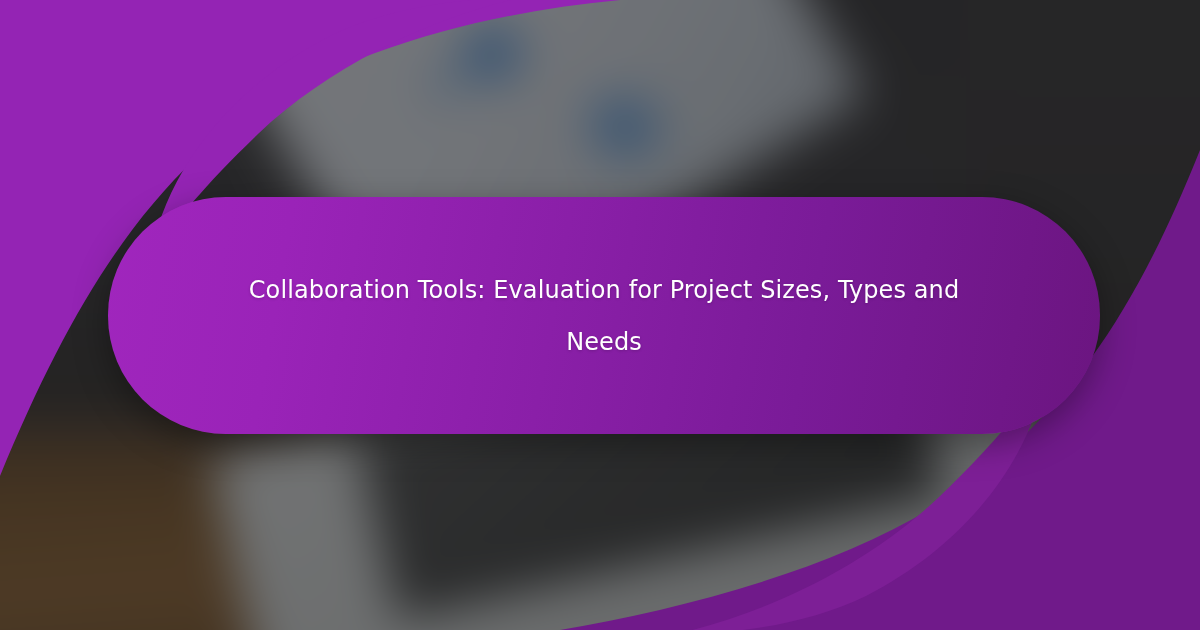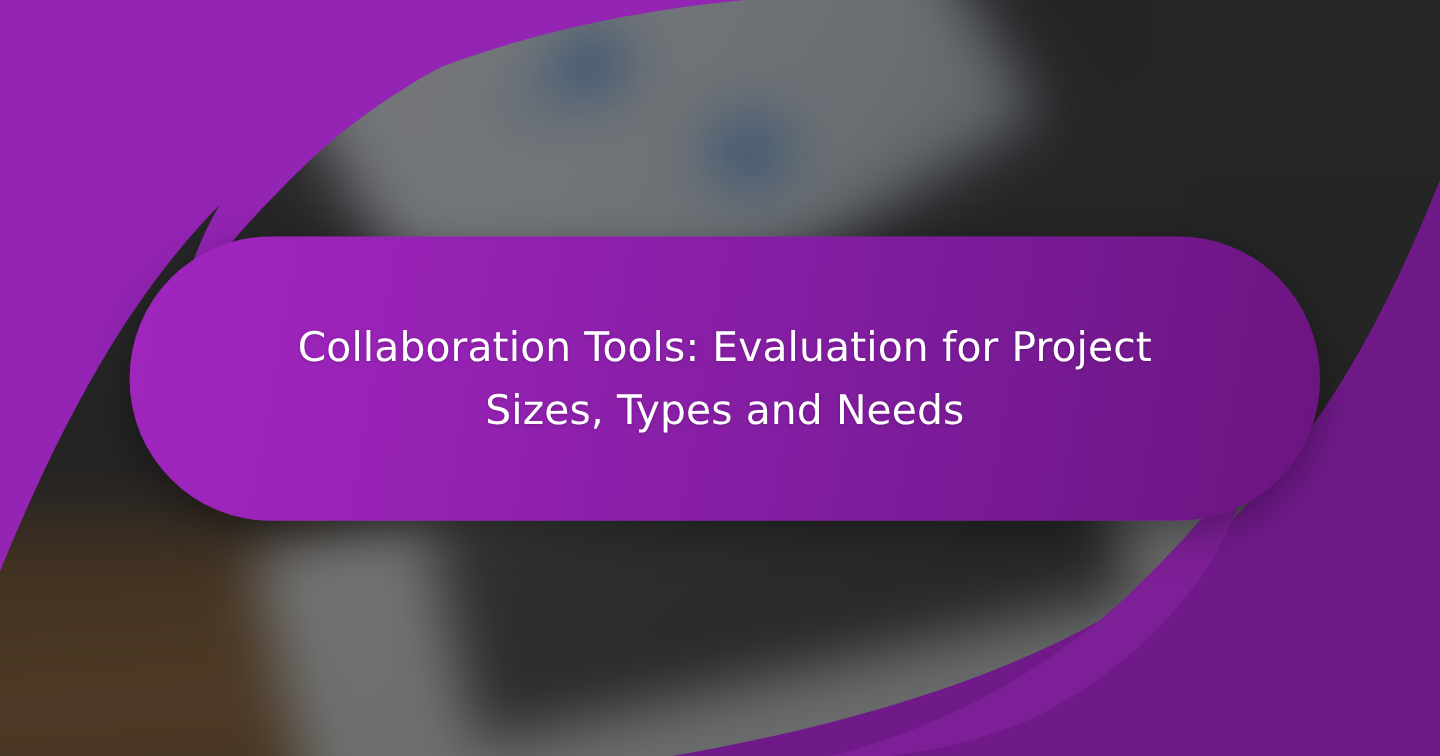--- a/index.html
+++ b/index.html
@@ -124,21 +124,21 @@
     height:237px;
     border-radius:118px;
     background:linear-gradient(100deg,#a026bd 0%,#9a23b8 18%,#8a1fa8 45%,#7a1b98 70%,#6b1580 100%);
     display:flex;
     align-items:center;
     justify-content:center;
     box-shadow:0 10px 34px rgba(0,0,0,.34);
   }
   #title-text {
     color:#ffffff;
-    font-size:34px;
+    font-size:24px;
     line-height:52px;
     font-weight:400;
     text-align:center;
     letter-spacing:.1px;
     max-width:720px;
     text-shadow:0 1px 3px rgba(0,0,0,.18);
   }
 </style>
 </head>
 <body>

